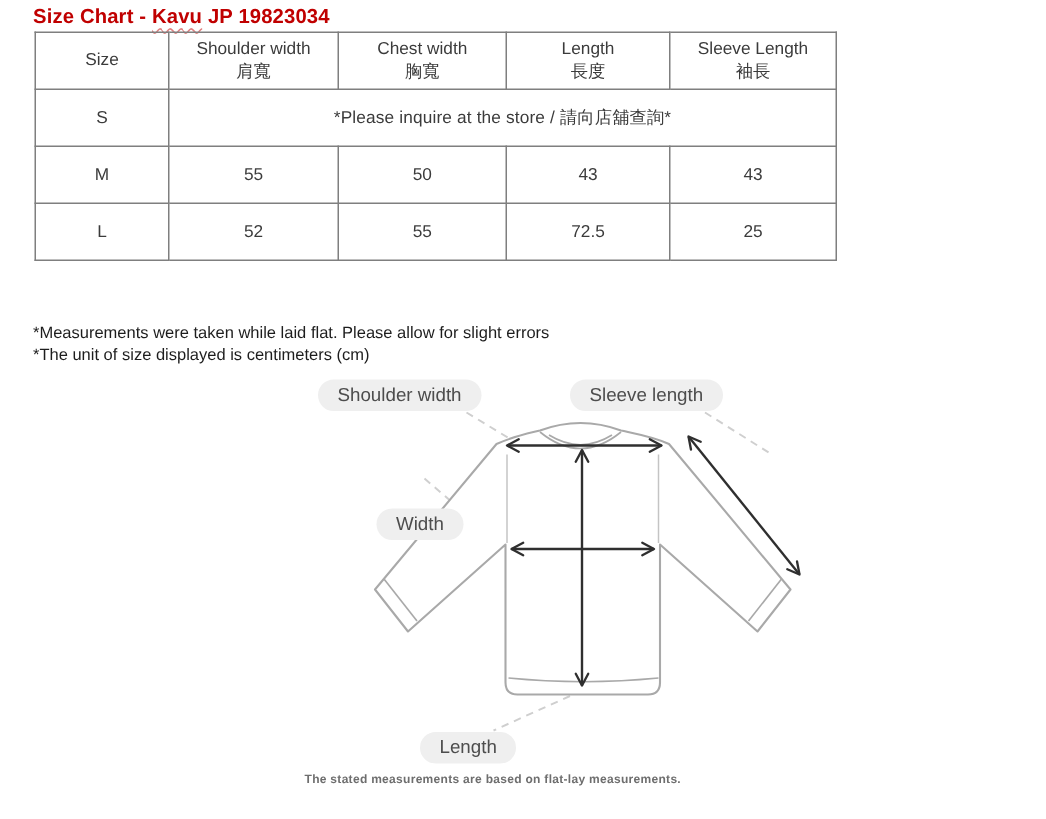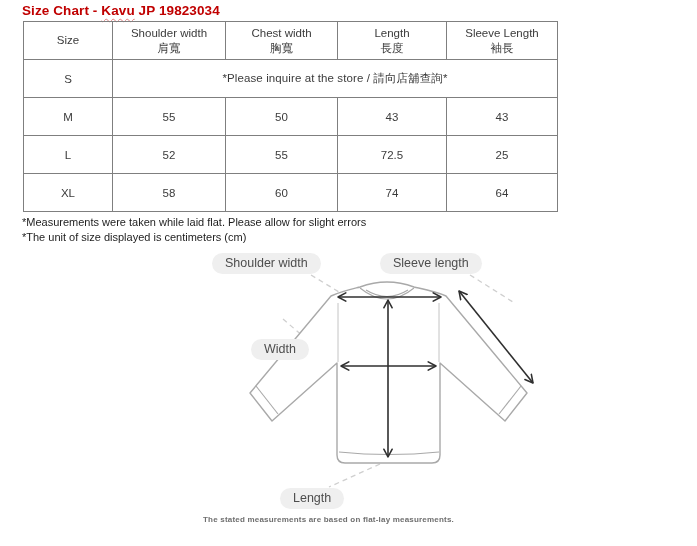--- a/index.html
+++ b/index.html
@@ -111,27 +111,20 @@
       <td>43</td>
       <td>43</td>
     </tr>
     <tr>
       <td>L</td>
       <td>52</td>
       <td>55</td>
       <td>72.5</td>
       <td>25</td>
     </tr>
-    <tr>
-      <td>XL</td>
-      <td>58</td>
-      <td>60</td>
-      <td>74</td>
-      <td>64</td>
-    </tr>
   </tbody>
     </table>
 
   <div class="footnotes">
     <div>*Measurements were taken while laid flat. Please allow for slight errors</div>
     <div>*The unit of size displayed is centimeters (cm)</div>
   </div>
 
   <svg class="diagram" viewBox="0 0 697 546" xmlns="http://www.w3.org/2000/svg">
     <defs>

